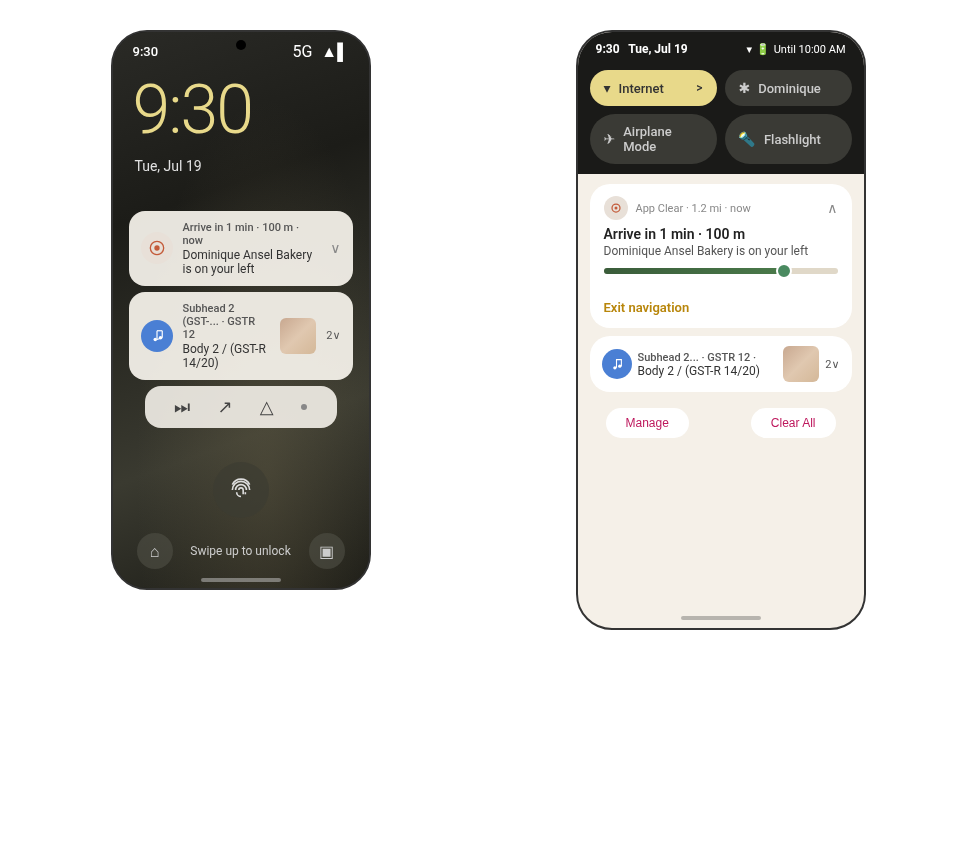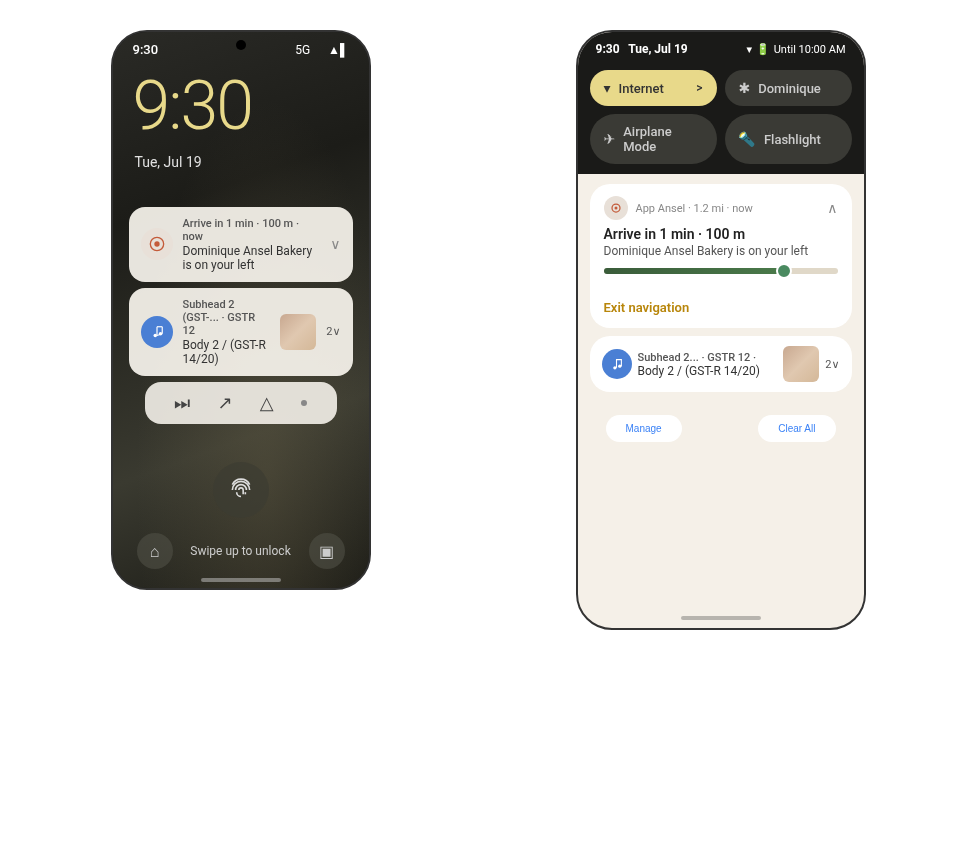--- a/index.html
+++ b/index.html
@@ -60,25 +60,25 @@
       justify-content: space-between;
       align-items: center;
       padding: 10px 20px 4px;
     }
     .phone1-status .time-small {
       font-size: 13px;
       color: #fff;
       font-weight: 500;
     }
     .phone1-status .signal {
-      font-size: 12px;
+      font-size: 16px;
       color: #fff;
       display: flex;
       align-items: flex-start;
-      gap: 18px;
+      gap: 9px;
     }
     .camera-dot {
       position: absolute;
       top: 8px;
       left: 50%;
       transform: translateX(-50%);
       width: 10px;
       height: 10px;
       background: #000;
       border-radius: 50%;
@@ -487,25 +487,24 @@
       display: flex;
       justify-content: space-between;
       padding: 8px 16px;
       background: #f5f0e8;
     }
     .btn-manage, .btn-clearall {
       background: #fff;
       border: none;
       border-radius: 50px;
       padding: 8px 20px;
-      font-size: 10px;
+      font-size: 12px;
       font-weight: 500;
-      color: #3b82f6;
+      color: #be185d;
       cursor: pointer;
-      margin-top: 7px;
     }
     .home-indicator2 {
       position: absolute;
       bottom: 8px;
       left: 50%;
       transform: translateX(-50%);
       width: 80px;
       height: 4px;
       background: rgba(0,0,0,0.25);
       border-radius: 2px;
@@ -652,21 +651,21 @@
         <div class="notif-expanded">
           <div class="notif-exp-header">
             <div class="notif-exp-app">
               <div class="notif-exp-icon">
                 <svg width="12" height="12" viewBox="0 0 24 24" fill="none">
                   <circle cx="12" cy="12" r="8" stroke="#c45b3a" stroke-width="2.5" fill="none"></circle>
                   <circle cx="12" cy="12" r="3" fill="#c45b3a"></circle>
                 </svg>
               </div>
               <span class="notif-exp-meta">
-                <span>App Ansel</span>
+                <span>App Clear</span>
                 <span>· 1.2 mi · now</span>
               </span>
             </div>
             <span class="notif-exp-collapse">∧</span>
           </div>
           <div class="notif-exp-title">Arrive in 1 min · 100 m</div>
           <div class="notif-exp-body">Dominique Ansel Bakery is on your left</div>
           <div class="progress-bar-container">
             <div class="progress-bar-fill" style="width: 78%">
               <div class="progress-ball"></div>

